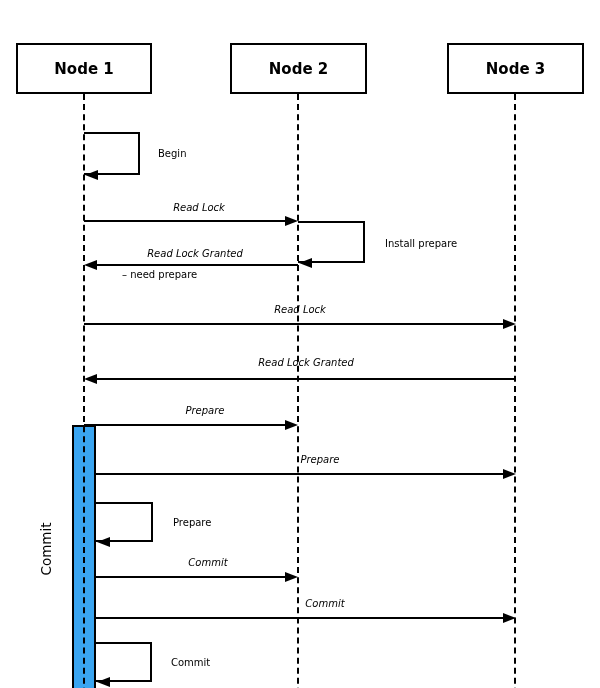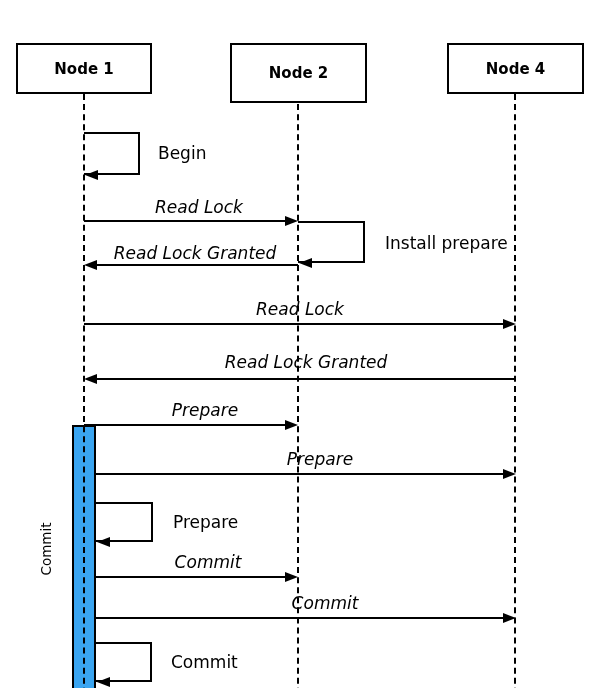--- a/index.html
+++ b/index.html
@@ -28,43 +28,43 @@
     position:absolute; width:0; height:0; z-index:3;
     border-top:5px solid transparent; border-bottom:5px solid transparent;
     border-left:13px solid #000;
   }
   .head-l {
     position:absolute; width:0; height:0; z-index:3;
     border-top:5px solid transparent; border-bottom:5px solid transparent;
     border-right:13px solid #000;
   }
   .msg-label {
-    position:absolute; font-size:17px; line-height:17px;
+    position:absolute; font-size:10px; line-height:17px;
     white-space:nowrap; z-index:4; background:transparent;
   }
   .center { text-align:center;font-style:italic; }
   .vlabel {
     position:absolute; width:80px; height:18px; left:7px; top:508px;
     transform:rotate(-90deg); transform-origin:center center;
     font-size:13.5px; text-align:center; z-index:4; white-space:nowrap;
   }
 </style>
 </head>
 <body>
 
 <div id="stage">
 
   <div class="actor" style="left:16px;top:11px;width:136px;height:51px;">
     <span>Node 1</span>
   </div>
-  <div class="actor" style="left:230px;top:11px;width:137px;height:60px;">
+  <div class="actor" style="left:230px;top:11px;width:137px;height:51px;">
     <span>Node 2</span>
   </div>
   <div class="actor" style="left:447px;top:11px;width:137px;height:51px;">
-    <span>Node 4</span>
+    <span>Node 3</span>
   </div>
 
   <div class="lifeline" style="left:83px;top:62px;height:620px;"></div>
   <div class="lifeline" style="left:297px;top:62px;height:620px;"></div>
   <div class="lifeline" style="left:514px;top:62px;height:620px;"></div>
 
   <div class="activation" style="left:72px;top:393px;width:24px;height:271px;"></div>
   <div class="vlabel">Commit</div>
 
   <div class="loop" style="left:84px;top:100px;width:56px;height:43px;"></div>
@@ -75,20 +75,21 @@
   <div class="head-r" style="left:285px;top:184px;"></div>
   <div class="msg-label center" style="left:99px;top:167px;width:200px;">Read Lock</div>
 
   <div class="loop" style="left:298px;top:189px;width:67px;height:42px;"></div>
   <div class="head-l" style="left:299px;top:226px;"></div>
   <div class="msg-label" style="left:385px;top:203px;">Install prepare</div>
 
   <div class="hline" style="left:90px;top:232px;width:208px;"></div>
   <div class="head-l" style="left:84px;top:228px;"></div>
   <div class="msg-label center" style="left:95px;top:213px;width:200px;">Read Lock Granted</div>
+  <div class="msg-label" style="left:122px;top:234px;">– need prepare</div>
 
   <div class="hline" style="left:84px;top:291px;width:426px;"></div>
   <div class="head-r" style="left:503px;top:287px;"></div>
   <div class="msg-label center" style="left:200px;top:269px;width:200px;">Read Lock</div>
 
   <div class="hline" style="left:90px;top:346px;width:426px;"></div>
   <div class="head-l" style="left:84px;top:342px;"></div>
   <div class="msg-label center" style="left:206px;top:322px;width:200px;">Read Lock Granted</div>
 
   <div class="hline" style="left:84px;top:392px;width:208px;"></div>

